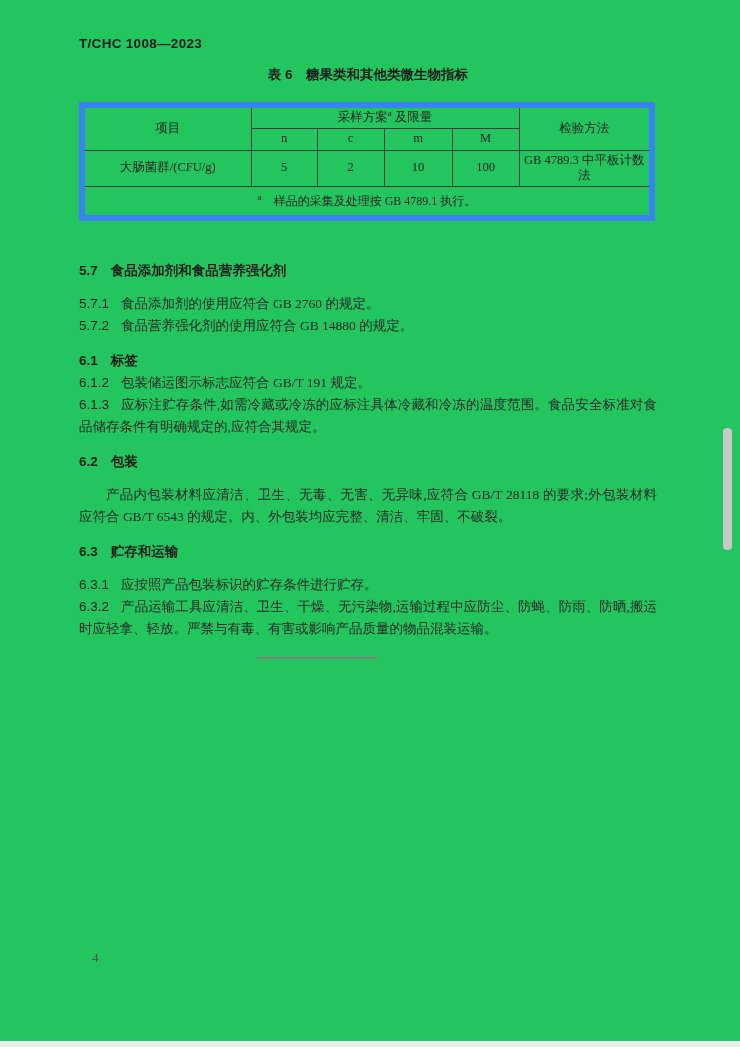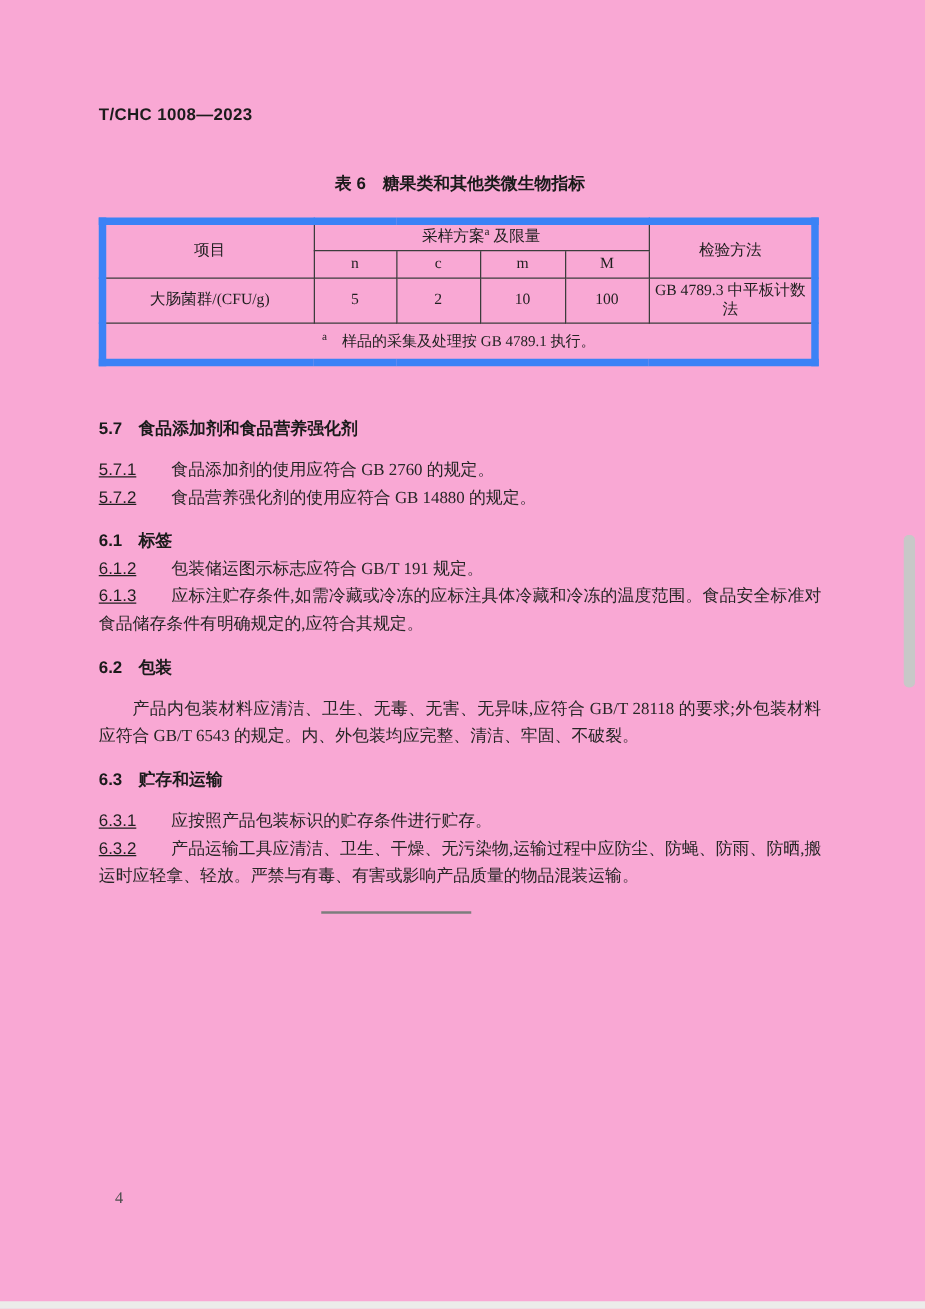--- a/index.html
+++ b/index.html
@@ -8,32 +8,32 @@
     background: #fcfcfb;
     font-family: "Liberation Serif", "DejaVu Serif", serif;
     color: #262626;
     overflow: hidden;
     position: relative;
   }
   .page {
     position: relative;
     width: 740px;
     height: 1047px;
-    background: #f9a8d4;
-    padding: 84px 83px 0 79px;
+    background: #22c55e;
+    padding: 36px 83px 0 79px;
   }
   .doc-code {
     font-family: "Liberation Sans", "DejaVu Sans", sans-serif;
     font-weight: bold;
     font-size: 13.5px;
     color: #1c1c1c;
     letter-spacing: 0.3px;
   }
   .table-title {
-    margin-top: 39px;
+    margin-top: 15px;
     text-align: center;
     font-family: "Liberation Sans", "DejaVu Sans", sans-serif;
     font-weight: bold;
     font-size: 13.5px;
     color: #1a1a1a;
   }
   table.spec {
     margin-top: 18px;
     width: 570px;
     border-collapse: collapse;
@@ -74,23 +74,22 @@
     color: #1b1b1b;
     line-height: 22px;
   }
   .sec-h .num { margin-right: 13px; }
   .mt-lg { margin-top: 39px; }
   .mt-md { margin-top: 13px; }
   .mt-sm { margin-top: 11px; }
   p.item { line-height: 22px; }
   p.item .num {
     font-family: "Liberation Sans", "DejaVu Sans", sans-serif;
-    margin-right: 28px;
+    margin-right: 12px;
     color: #1f1f1f;
-    text-decoration: underline;
   }
   p.para { line-height: 22px; text-indent: 2em; }
   .end-rule {
     margin-top: 17px;
     margin-left: 178px;
     width: 120px;
     height: 2px;
     background: #7d7d7d;
   }
   .page-number {

